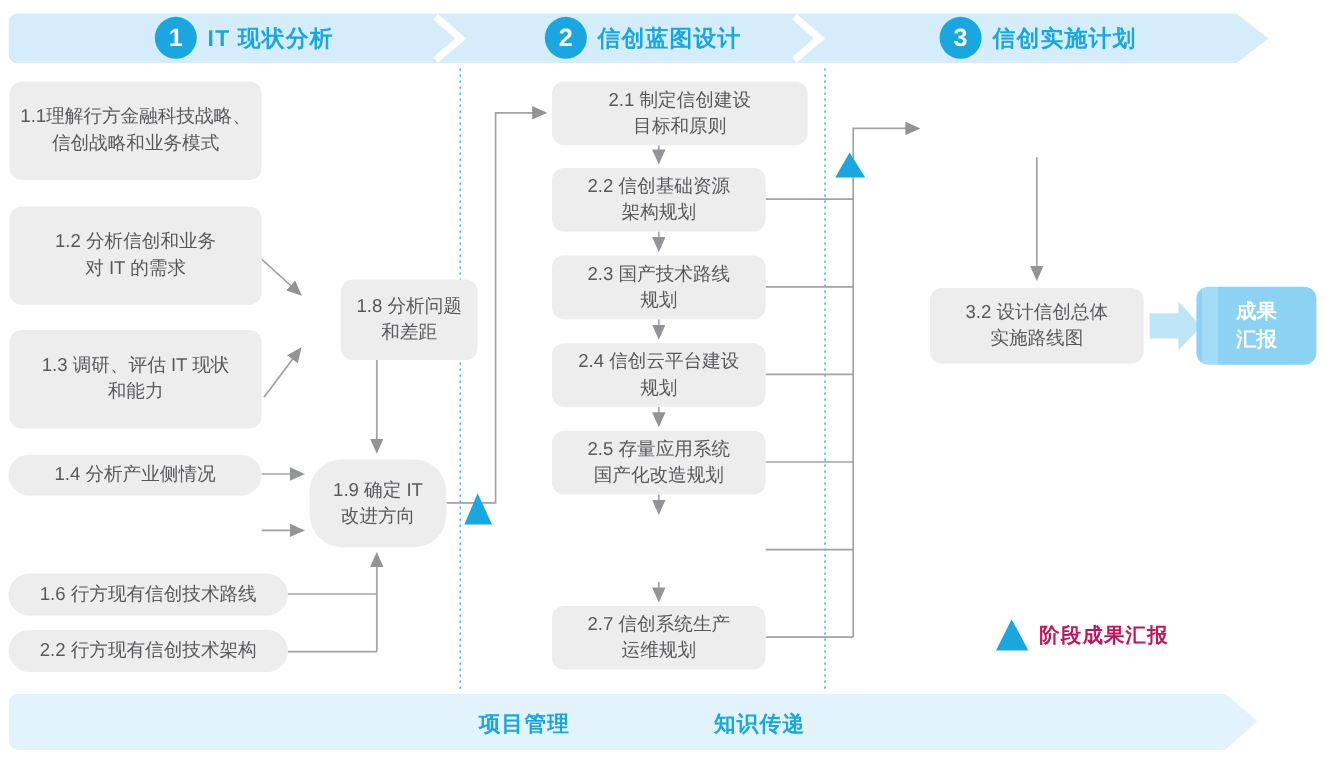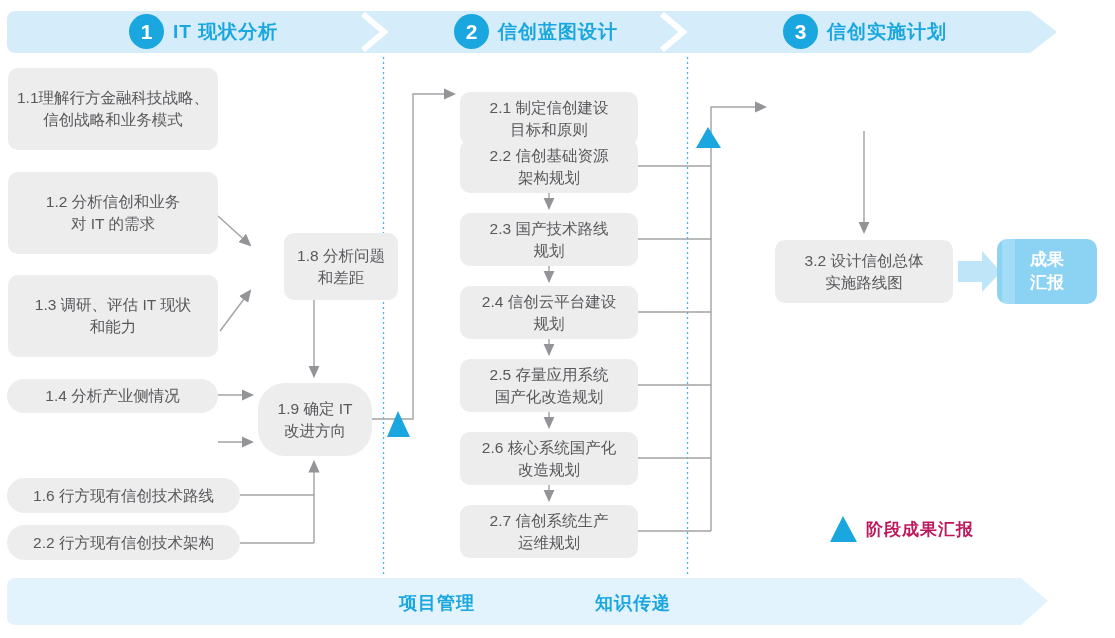--- a/index.html
+++ b/index.html
@@ -115,32 +115,30 @@
   <div class="node" style="left:8px;top:275px;width:210px;height:82px;">1.3 调研、评估 IT 现状
 和能力</div>
   <div class="node pill" style="left:7px;top:379px;width:211px;height:34px;">1.4 分析产业侧情况</div>
   <div class="node pill" style="left:7px;top:478px;width:233px;height:35px;">1.6 行方现有信创技术路线</div>
   <div class="node pill" style="left:7px;top:525px;width:233px;height:35px;">2.2 行方现有信创技术架构</div>
   <div class="node" style="left:258px;top:233px;width:114px;height:67px;margin-left:26px;">1.8 分析问题
 和差距</div>
   <div class="node" style="left:258px;top:383px;width:114px;height:73px;border-radius:27px;">1.9 确定 IT
 改进方向</div>
 
-  <div class="node" style="left:460px;top:68px;width:178px;height:53px;margin-top:24px;">2.1 制定信创建设
+  <div class="node" style="left:460px;top:68px;width:213px;height:53px;">2.1 制定信创建设
 目标和原则</div>
   <div class="node" style="left:460px;top:140px;width:178px;height:53px;">2.2 信创基础资源
 架构规划</div>
   <div class="node" style="left:460px;top:213px;width:178px;height:53px;">2.3 国产技术路线
 规划</div>
   <div class="node" style="left:460px;top:286px;width:178px;height:53px;">2.4 信创云平台建设
 规划</div>
   <div class="node" style="left:460px;top:359px;width:178px;height:53px;">2.5 存量应用系统
 国产化改造规划</div>
-  <div class="node" style="left:460px;top:432px;width:178px;height:53px;">2.6 核心系统国产化
-改造规划</div>
   <div class="node" style="left:460px;top:505px;width:178px;height:53px;">2.7 信创系统生产
 运维规划</div>
 
   <div class="node" style="left:775px;top:240px;width:178px;height:63px;">3.2 设计信创总体
 实施路线图</div>
   <div id="result-box">成果
 汇报</div>
 
   <div class="footer-label" style="left:399px;">项目管理</div>
   <div class="footer-label" style="left:595px;">知识传递</div>

